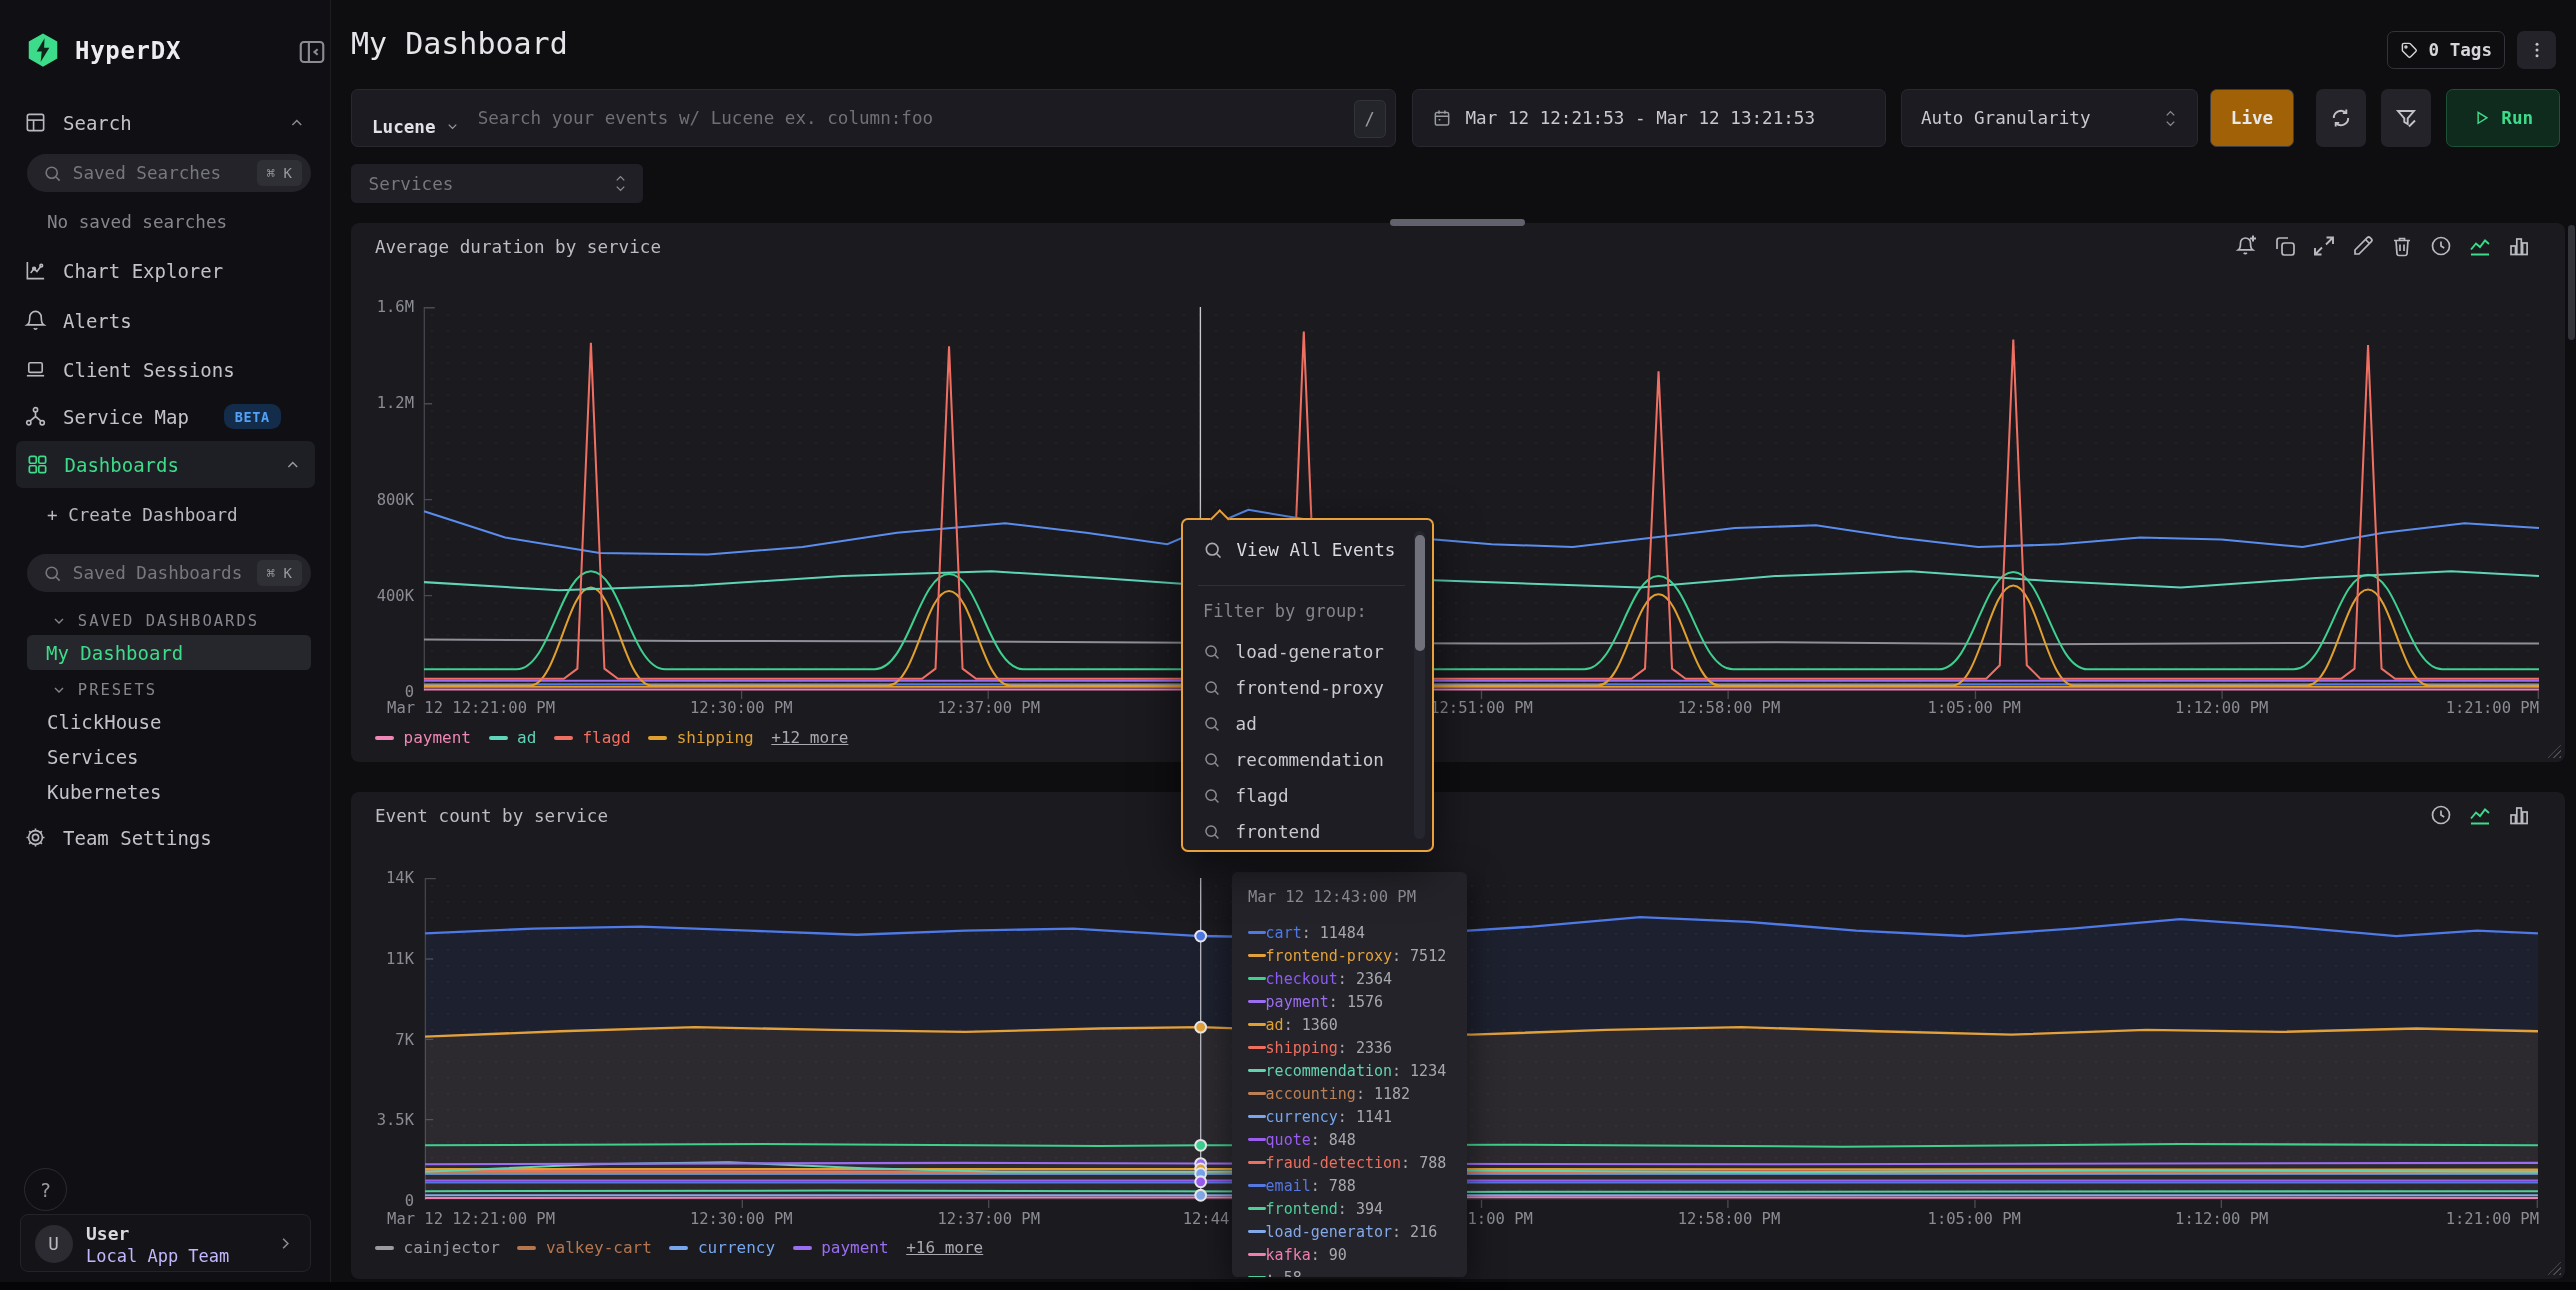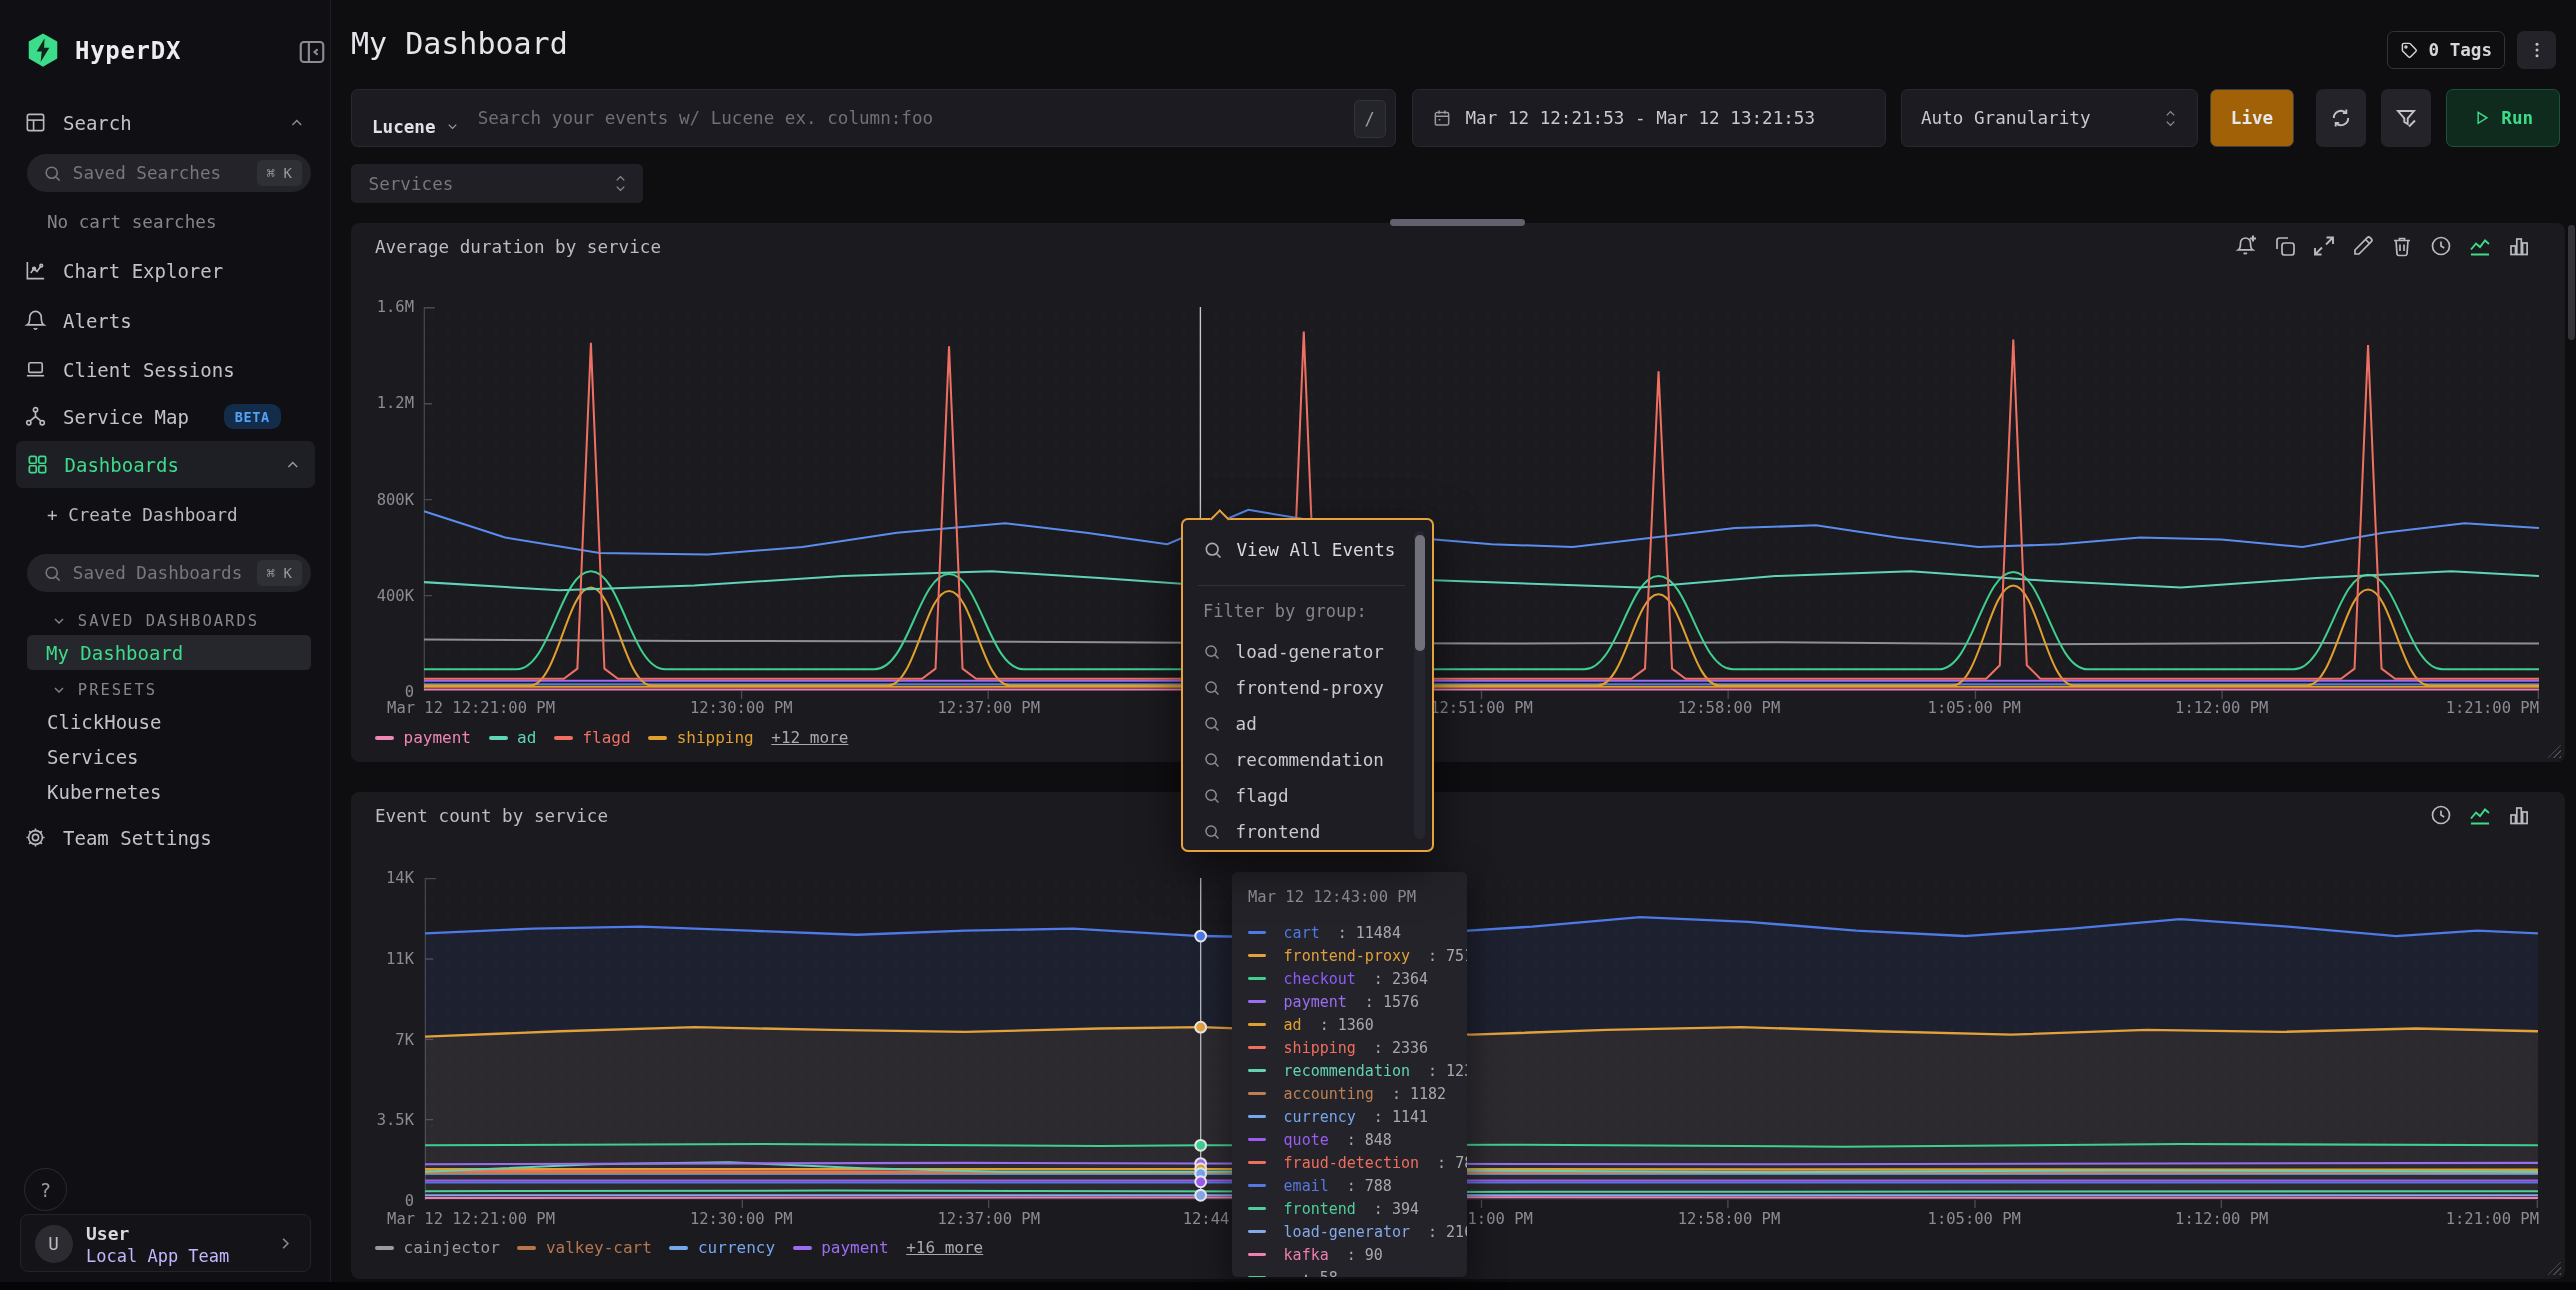--- a/index.html
+++ b/index.html
@@ -95,21 +95,21 @@
   .popup-filterlabel { position:absolute; left:20px; top:81px; color:#85858d; font-size:17px; }
   .popup-items { position:absolute; left:20px; top:114px; right:34px; }
   .popup-item { display:flex; align-items:center; gap:15px; height:36px; color:#c9c9cf; font-size:17.6px; }
   .popup-item .nicon { width:17.6px; height:17.6px; color:#8d8d96; flex:0 0 17.6px; }
   .popup-scroll { position:absolute; right:6.8px; top:10.8px; bottom:10.8px; width:10.8px; background:#26262e; border-radius:5.4px; }
   .popup-thumb { position:absolute; left:0.7px; top:4px; width:9.5px; height:116px; background:#71717b; border-radius:4.7px; }
 
   
   .tooltip { position:absolute; left:1232px; top:872px; width:235px; height:405px; background:#232329; border-radius:5.4px; box-shadow:0 10.8px 34px rgba(0,0,0,.5); padding:16px 0 0 16px; overflow:hidden; z-index:25; }
   .tt-head { font-size:15.5px; color:#8f8f98; margin-bottom:15px; white-space:nowrap; }
-  .tt-row { display:flex; align-items:center; gap:18px; height:23px; font-size:15px; white-space:nowrap; }
+  .tt-row { display:flex; align-items:center; gap:0; height:23px; font-size:15px; white-space:nowrap; }
   .tt-row .dash { width:17.6px; height:3.4px; border-radius:1.4px; flex:0 0 17.6px; }
   .t-val { color:#a7a7af; }
   .t-val::before { content:": "; }
 
   .scroll-thumb { position:absolute; right:1.4px; top:225px; width:6.8px; height:115px; background:#33333a; border-radius:3.4px; }
   .bottom-strip { position:absolute; left:0; right:0; bottom:0; height:9.5px; background:#050507; }
 </style>
 </head>
 <body>
 
@@ -143,21 +143,21 @@
 
     <div class="pill" style="top:154px;">
       <svg class="nicon" viewBox="0 0 24 24" fill="none" stroke="currentColor" stroke-width="2">
           <circle cx="11" cy="11" r="7"></circle>
           <path d="M16.5 16.5L21 21"></path>
         </svg>
       <span>Saved Searches</span>
       <span class="kbd">⌘ K</span>
     </div>
 
-    <span class="muted-line" style="top:212px;">No cart searches</span>
+    <span class="muted-line" style="top:212px;">No saved searches</span>
 
     <div class="side-row" style="top:251px;">
       <svg class="nicon" viewBox="0 0 24 24" fill="none" stroke="currentColor" stroke-width="1.7">
           <path d="M3.5 3v17.5H21"></path>
           <path d="M7 14.5l3.5-4.5 3 3 4.5-6"></path>
           <circle cx="10.5" cy="10" r="1.4"></circle>
           <circle cx="18" cy="7" r="1.4"></circle>
         </svg>
       <span>Chart Explorer</span>
     </div>

